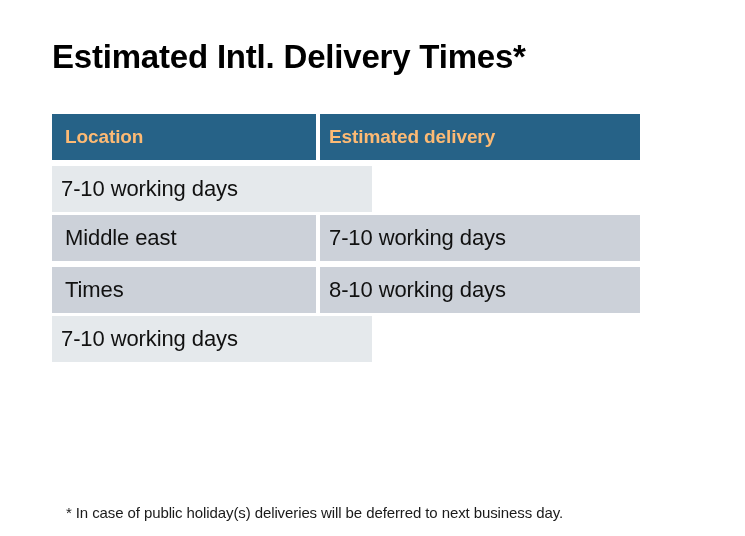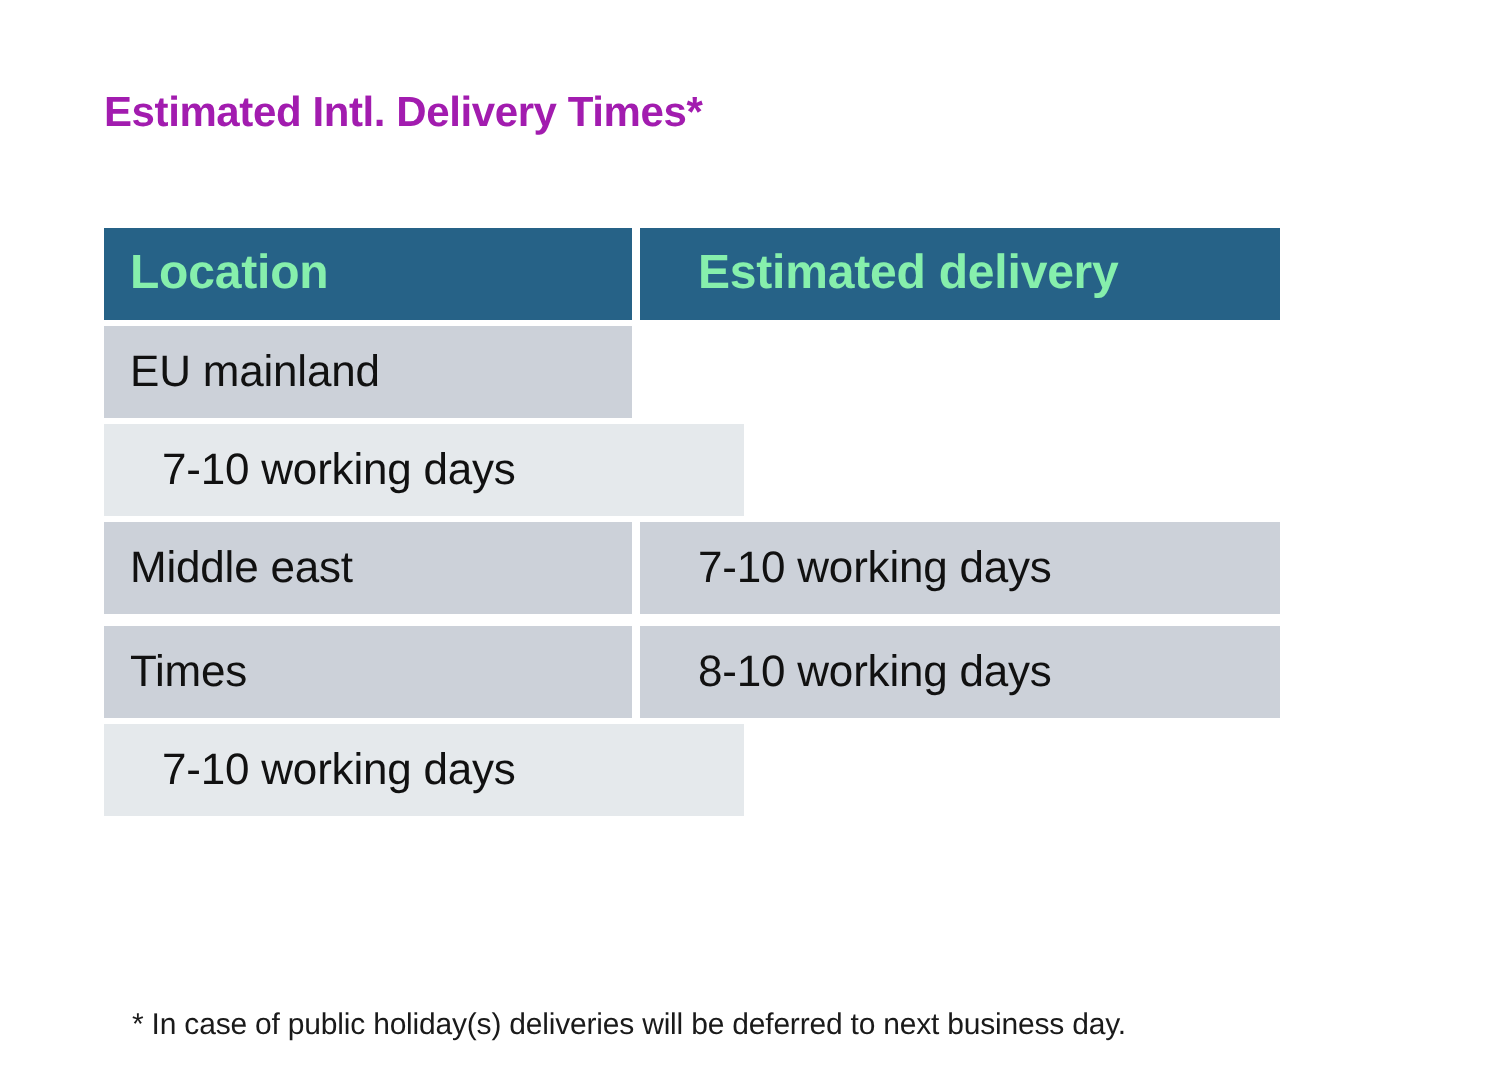--- a/index.html
+++ b/index.html
@@ -18,24 +18,24 @@
     position: relative;
     width: 745px;
     height: 536px;
     background: #ffffff;
     box-sizing: border-box;
   }
   .page-title {
     position: absolute;
     left: 52px;
     top: 36px;
-    font-size: 21px;
+    font-size: 33px;
     font-weight: bold;
     letter-spacing: -0.2px;
-    color: #a21caf;
+    color: #000000;
     white-space: nowrap;
     line-height: 42px;
   }
   .delivery-table {
     position: absolute;
     left: 52px;
     top: 114px;
     width: 640px;
   }
   .table-row {
@@ -48,27 +48,27 @@
     display: flex;
     align-items: center;
   }
   .cell-location {
     width: 264px;
     margin-right: 4px;
     padding-left: 13px;
   }
   .cell-delivery {
     width: 320px;
-    padding-left: 29px;
+    padding-left: 9px;
   }
   .header-row .cell {
     background: #266287;
     height: 46px;
-    color: #86efac;
-    font-size: 24px;
+    color: #fdba74;
+    font-size: 19px;
     font-weight: bold;
     letter-spacing: -0.1px;
   }
   .body-row .cell {
     height: 46px;
     color: #111111;
     font-size: 22px;
     font-weight: normal;
     letter-spacing: -0.1px;
   }
@@ -97,21 +97,20 @@
   <div class="page-title">Estimated Intl. Delivery Times*</div>
 
   <div class="delivery-table">
 
     <div class="table-row header-row">
       <div class="cell cell-location">Location</div>
       <div class="cell cell-delivery">Estimated delivery</div>
     </div>
 
     <div class="table-row body-row shade-dark">
-      <div class="cell cell-location">EU mainland</div>
     </div>
 
     <div class="table-row body-row shade-light">
       <div class="cell cell-delivery">7-10 working days</div>
     </div>
 
     <div class="table-row body-row shade-dark">
       <div class="cell cell-location">Middle east</div>
       <div class="cell cell-delivery">7-10 working days</div>
     </div>

